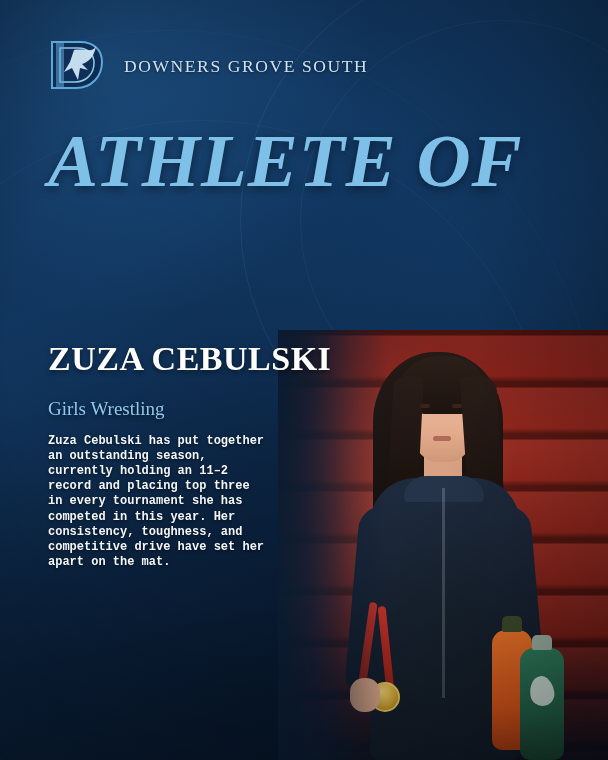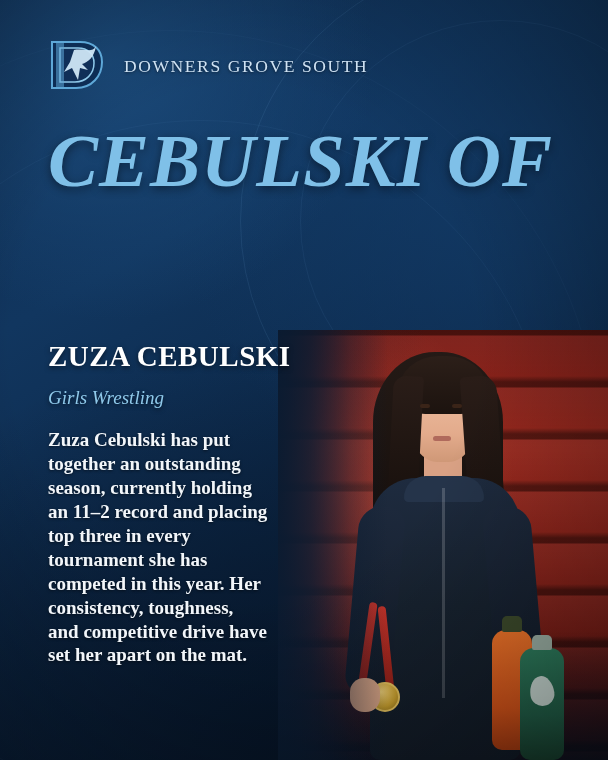--- a/index.html
+++ b/index.html
@@ -247,39 +247,38 @@
   
   .content {
     position: absolute;
     left: 48px; top: 340px;
     width: 220px;
   }
   .athlete-name {
     color: #ffffff;
     font-family: "Liberation Serif", serif;
     font-weight: bold;
-    font-size: 29px;
+    font-size: 34px;
     letter-spacing: 0.5px;
     white-space: nowrap;
     text-shadow: 0 2px 5px rgba(0,0,0,0.5);
   }
   .sport {
     color: #8fc9ea;
     font-family: "Liberation Serif", serif;
-    font-style: italic;
     font-size: 19px;
-    margin-top: 14px;
+    margin-top: 20px;
     margin-bottom: 14px;
     text-shadow: 0 2px 4px rgba(0,0,0,0.5);
   }
   .para {
     color: #f2f6fa;
-    font-family: Liberation Serif, serif;
+    font-family: Liberation Mono, monospace;
     font-weight: bold;
-    font-size: 19px;
+    font-size: 12px;
     line-height: 1.26;
     margin-bottom: 16px;
     text-shadow: 0 1px 3px rgba(0,0,0,0.55);
   }
 </style>
 </head>
 <body>
 
 <div id="poster">
 
@@ -332,21 +331,21 @@
         <path d="M8 6 L36 6 C50 6 58 14 58 26 C58 40 48 52 32 52 L8 52 Z" fill="#0d2d55" stroke="#5ea8d8" stroke-width="2"></path>
         <path d="M16 12 L34 12 C44 12 50 18 50 27 C50 38 42 46 31 46 L16 46 Z" fill="#102f58" stroke="#8fc9ea" stroke-width="1.5"></path>
         <path d="M30 14 C40 12 48 18 52 10 C50 22 44 26 38 28 L44 34 L36 32 L34 44 L28 32 L20 36 L26 26 Z" fill="#cfe6f5" opacity="0.95"></path>
         <path d="M12 6 L20 6 L20 52 L12 52 Z" fill="#5ea8d8" opacity="0.55"></path>
       </svg>
     </div>
     <div class="school-name">DOWNERS GROVE SOUTH</div>
   </div>
 
   <div class="title">
-    <span class="l1">CEBULSKI OF</span>
+    <span class="l1">ATHLETE OF</span>
   </div>
 
   <div class="content">
     <div class="athlete-name">ZUZA CEBULSKI</div>
     <div class="sport">Girls Wrestling</div>
     <p class="para">Zuza Cebulski has put together an outstanding season, currently holding an 11–2 record and placing top three in every tournament she has competed in this year. Her consistency, toughness, and competitive drive have set her apart on the mat.</p>
   </div>
 
 </div>
 

